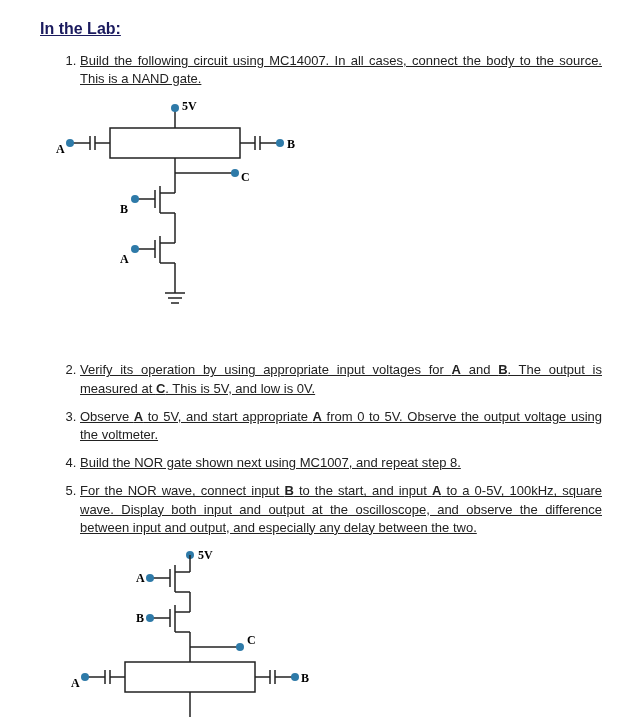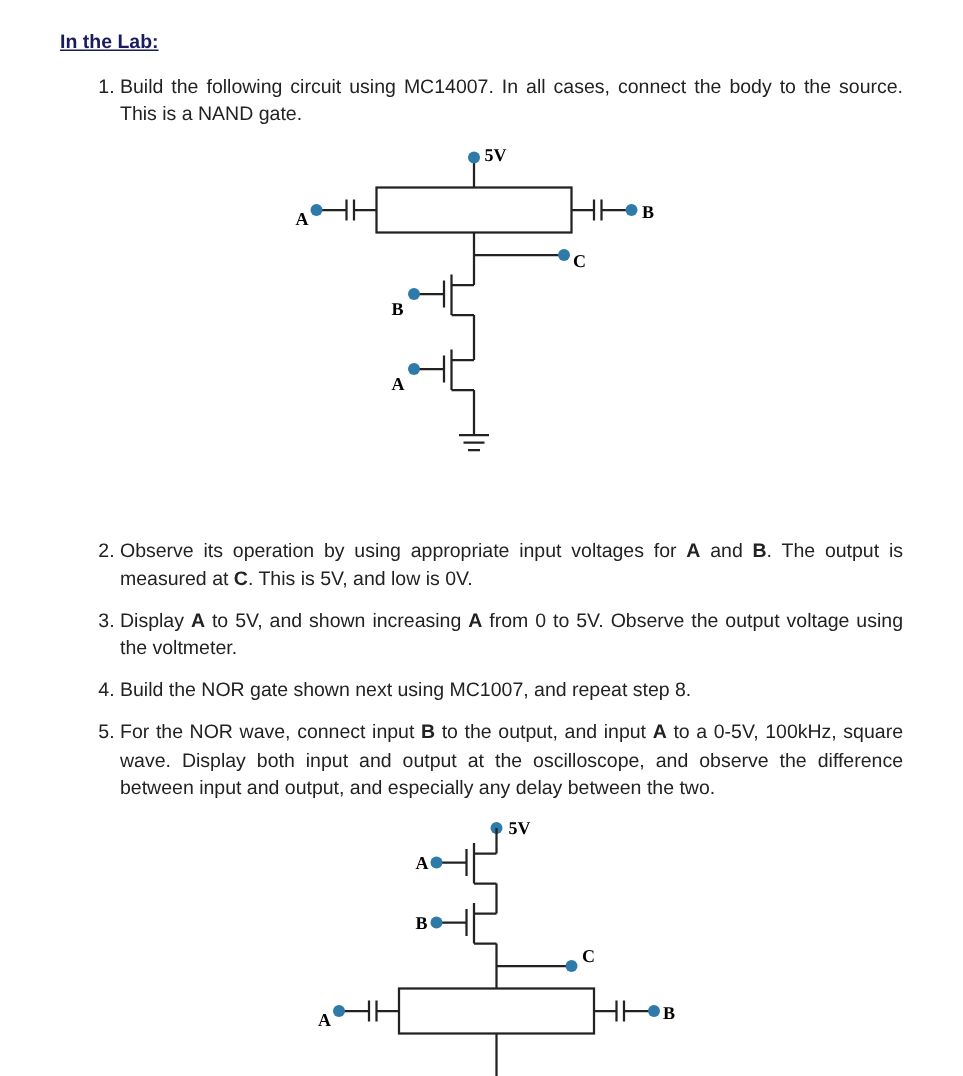--- a/index.html
+++ b/index.html
@@ -10,37 +10,37 @@
     color: #222;
     width: 642px;
     box-sizing: border-box;
     background: #fff;
   }
   .section-title {
     font-weight: bold;
     text-decoration: underline;
     color: #1a1a5e;
     margin-bottom: 14px;
-    font-size: 13px;
+    font-size: 16px;
   }
   ol.main {
     list-style: decimal;
     padding-left: 40px;
     margin: 0;
   }
   ol.main > li {
     margin-bottom: 10px;
     line-height: 1.4;
     text-align: justify;
+    text-decoration: underline;
   }
   ol.main > li.step1 {
     margin-bottom: 6px;
   }
   .diagram-wrap {
-    text-align: center;
     margin: 10px 0 20px 0;
   }
   svg { display: inline-block; }
   .node { fill: #2e7aa8; }
   .wire { stroke: #222; stroke-width: 1.5; fill: none; }
   .box  { stroke: #222; stroke-width: 1.5; fill: none; }
   .lbl  { font: bold 12px 'Times New Roman', serif; fill: #000; }
 </style>
 </head>
 <body>
@@ -98,28 +98,28 @@
 
   <line class="wire" x1="135" y1="165" x2="135" y2="195"></line>
   <line class="wire" x1="125" y1="195" x2="145" y2="195"></line>
   <line class="wire" x1="128" y1="200" x2="142" y2="200"></line>
   <line class="wire" x1="131" y1="205" x2="139" y2="205"></line>
 </svg>
 </div>
 
 <ol class="main" start="2">
   <li>
-    <span>Observe its operation by using appropriate input voltages for </span><b>A</b><span> and </span><b>B</b><span>. The output is measured at </span><b>C</b><span>. This is 5V, and low is 0V.</span>
+    <span>Verify its operation by using appropriate input voltages for </span><b>A</b><span> and </span><b>B</b><span>. The output is measured at </span><b>C</b><span>. This is 5V, and low is 0V.</span>
   </li>
   <li>
-    <span>Display </span><b>A</b><span> to 5V, and shown increasing </span><b>A</b><span> from 0 to 5V. Observe the output voltage using the voltmeter.</span>
+    <span>Observe </span><b>A</b><span> to 5V, and start appropriate </span><b>A</b><span> from 0 to 5V. Observe the output voltage using the voltmeter.</span>
   </li>
   <li>Build the NOR gate shown next using MC1007, and repeat step 8.</li>
   <li>
-    <span>For the NOR wave, connect input </span><b>B</b><span> to the output, and input </span><b>A</b><span> to a 0-5V, 100kHz, square wave. Display both input and output at the oscilloscope, and observe the difference between input and output, and especially  any delay between the two.</span>
+    <span>For the NOR wave, connect input </span><b>B</b><span> to the start, and input </span><b>A</b><span> to a 0-5V, 100kHz, square wave. Display both input and output at the oscilloscope, and observe the difference between input and output, and especially  any delay between the two.</span>
   </li>
 </ol>
 
 <div class="diagram-wrap">
 <svg width="280" height="200" viewBox="0 0 280 200">
 
   <circle class="node" cx="150" cy="8" r="4"></circle>
   <text class="lbl" x="158" y="12">5V</text>
   <line class="wire" x1="150" y1="8" x2="150" y2="25"></line>
 

